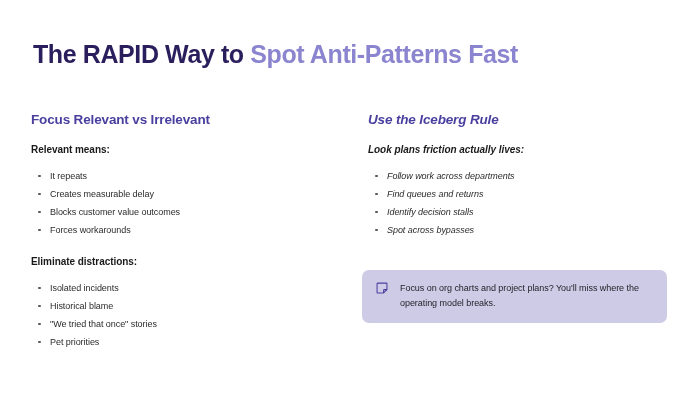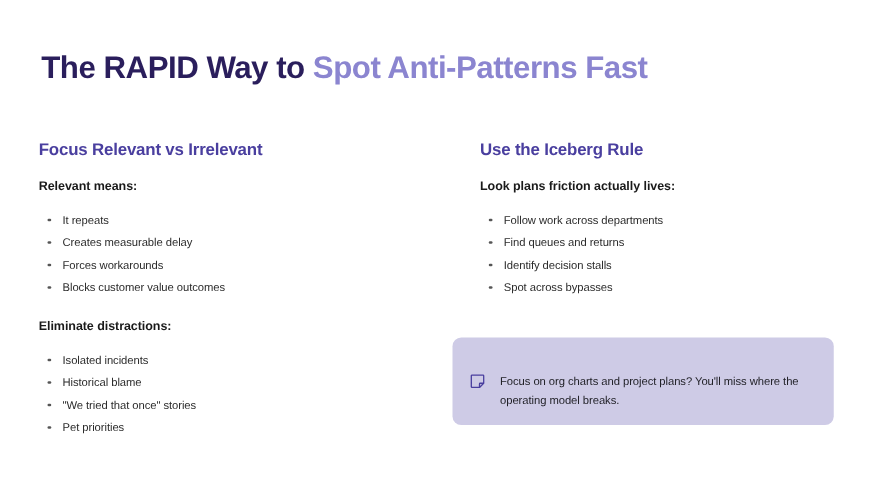--- a/index.html
+++ b/index.html
@@ -41,21 +41,21 @@
     position: absolute;
     left: 0;
     top: 112px;
     width: 700px;
   }
   .col {
     position: absolute;
     top: 0;
   }
   .col-left  { left: 31px;  width: 300px; }
-  .col-right { left: 384px; width: 306px; }
+  .col-right { left: 368px; width: 306px; font-style: italic; }
 
   .col-heading {
     color: #4A3F9F;
     font-size: 13.5px;
     font-weight: bold;
     letter-spacing: -0.15px;
     margin: 0 0 16px 0;
     line-height: 1.2;
   }
 
@@ -96,21 +96,21 @@
   
   .callout {
     position: absolute;
     left: 362px;
     top: 270px;
     width: 305px;
     min-height: 48px;
     box-sizing: border-box;
     background: #CECBE6;
     border-radius: 7px;
-    padding: 28px 14px 12px 14px;
+    padding: 11px 14px 12px 14px;
     display: flex;
     align-items: flex-start;
     gap: 12px;
   }
   .callout-icon {
     flex: 0 0 auto;
     width: 12px;
     height: 12px;
     margin-top: 1px;
   }
@@ -133,22 +133,22 @@
 
   <div class="columns">
 
     <div class="col col-left">
       <h2 class="col-heading">Focus Relevant vs Irrelevant</h2>
 
       <h3 class="sub-heading">Relevant means:</h3>
       <ul class="bullets">
         <li><span class="bullet-dot"></span><span>It repeats</span></li>
         <li><span class="bullet-dot"></span><span>Creates measurable delay</span></li>
+        <li><span class="bullet-dot"></span><span>Blocks customer value outcomes</span></li>
         <li><span class="bullet-dot"></span><span>Forces workarounds</span></li>
-        <li><span class="bullet-dot"></span><span>Blocks customer value outcomes</span></li>
       </ul>
 
       <h3 class="sub-heading">Eliminate distractions:</h3>
       <ul class="bullets">
         <li><span class="bullet-dot"></span><span>Isolated incidents</span></li>
         <li><span class="bullet-dot"></span><span>Historical blame</span></li>
         <li><span class="bullet-dot"></span><span>"We tried that once" stories</span></li>
         <li><span class="bullet-dot"></span><span>Pet priorities</span></li>
       </ul>
     </div>

